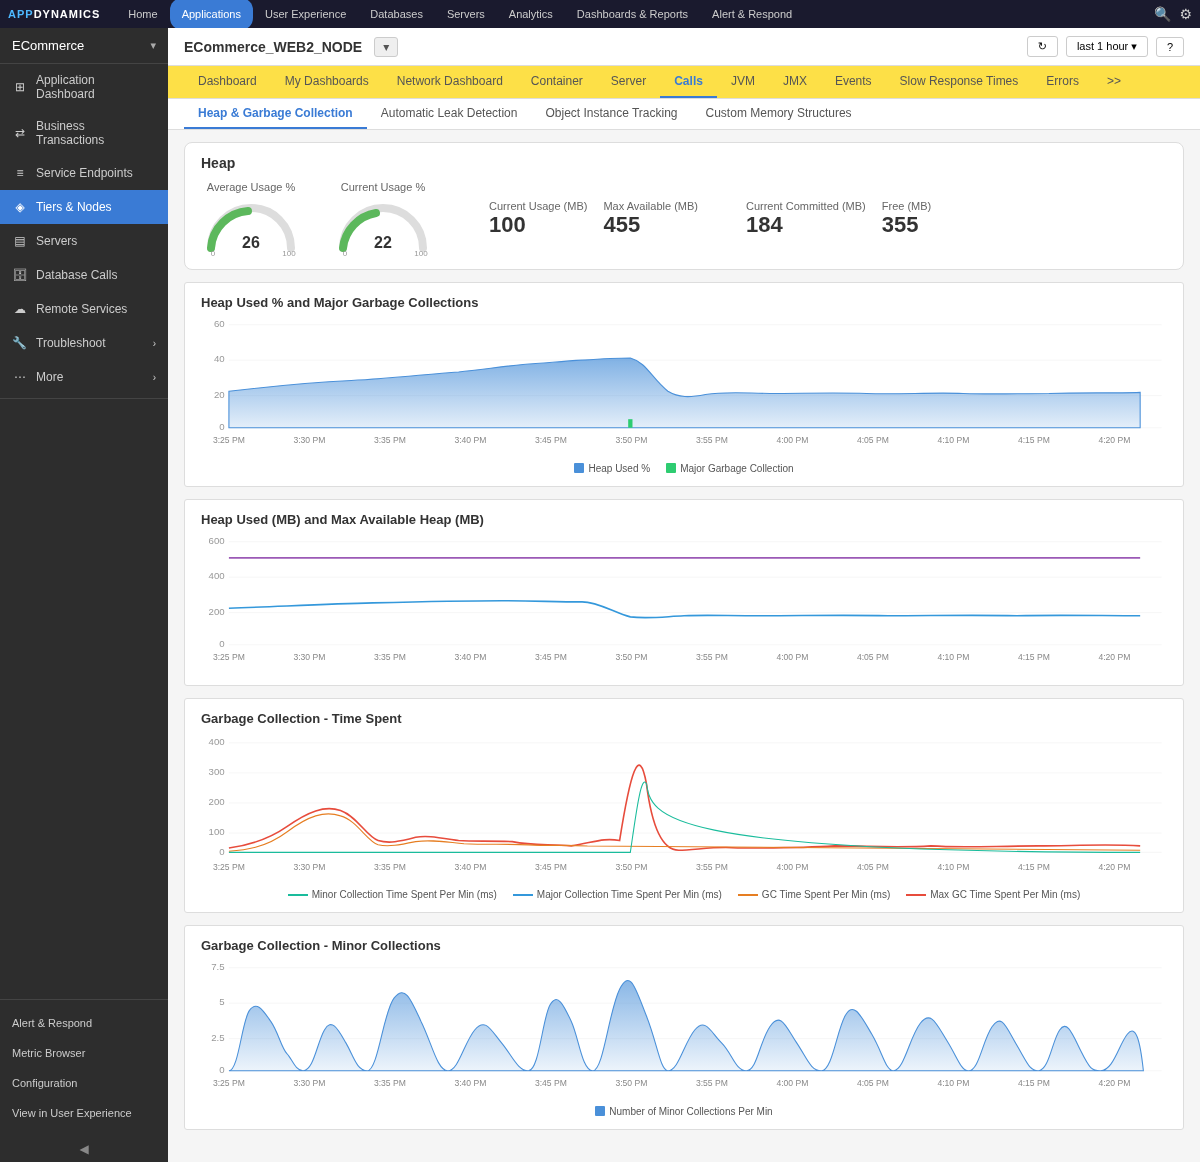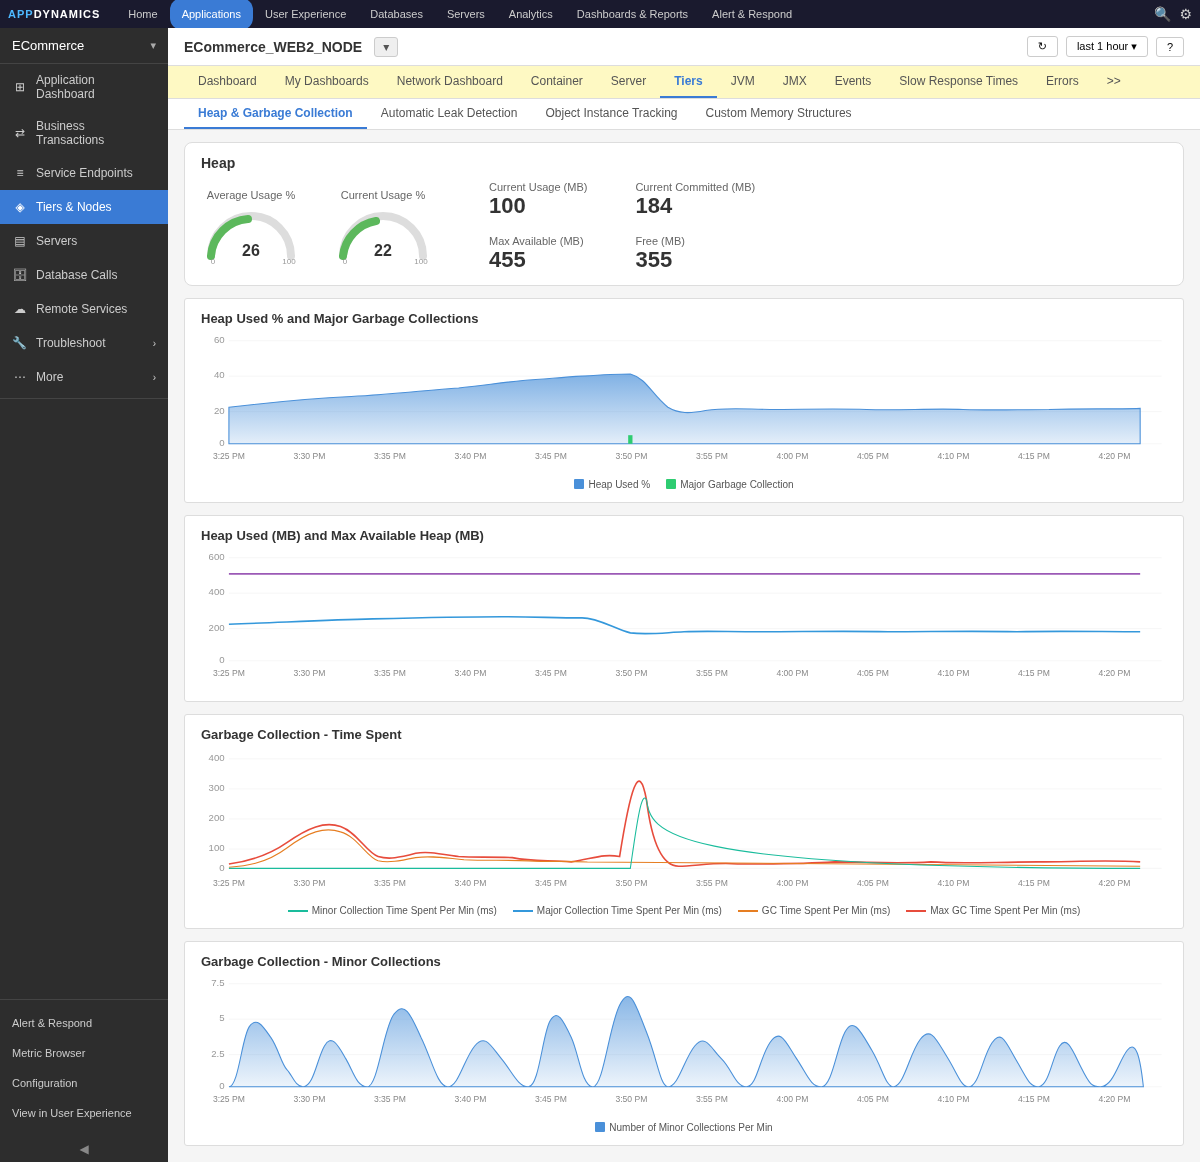--- a/index.html
+++ b/index.html
@@ -36,21 +36,21 @@
     .content-area { flex: 1; display: flex; flex-direction: column; overflow: hidden; background: #f5f5f5; }
 
     
     .content-topbar { background: #fff; border-bottom: 1px solid #ddd; padding: 0 16px; display: flex; align-items: center; height: 38px; flex-shrink: 0; gap: 12px; }
     .content-topbar-title { font-size: 14px; font-weight: bold; color: #333; }
     .content-topbar-dropdown { font-size: 12px; color: #555; border: 1px solid #ccc; padding: 2px 8px; border-radius: 3px; cursor: pointer; }
     .topbar-actions { margin-left: auto; display: flex; align-items: center; gap: 8px; }
     .topbar-btn { border: 1px solid #ccc; background: #fff; padding: 3px 10px; font-size: 11px; border-radius: 3px; cursor: pointer; }
 
     
-    .tab-bar { background: #fef9c3; border-bottom: 1px solid #ddd; display: flex; padding: 0 16px; flex-shrink: 0; }
+    .tab-bar { background: #fde047; border-bottom: 1px solid #ddd; display: flex; padding: 0 16px; flex-shrink: 0; }
     .tab-item { padding: 8px 14px; font-size: 12px; color: #555; cursor: pointer; border-bottom: 2px solid transparent; }
     .tab-item.active { color: #3a7bd5; border-bottom: 2px solid #3a7bd5; font-weight: bold; }
 
     
     .subtab-bar { background: #fff; border-bottom: 1px solid #ddd; display: flex; padding: 0 16px; flex-shrink: 0; }
     .subtab-item { padding: 7px 14px; font-size: 12px; color: #555; cursor: pointer; }
     .subtab-item.active { color: #3a7bd5; font-weight: bold; border-bottom: 2px solid #3a7bd5; }
 
     
     .page-content { flex: 1; overflow-y: auto; padding: 12px 16px; display: flex; flex-direction: column; gap: 12px; }
@@ -61,21 +61,21 @@
 
     .heap-summary { display: flex; align-items: center; gap: 24px; }
     .gauge-group { display: flex; gap: 32px; }
     .gauge-wrap { display: flex; flex-direction: column; align-items: center; }
     .gauge-label { font-size: 11px; color: #666; margin-bottom: 4px; }
 
     
     .gauge-svg { width: 100px; height: 60px; }
 
     .stats-group { display: flex; gap: 48px; margin-left: 32px; }
-    .stat-pair { display: flex; flex-direction: column; gap: 16px; }
+    .stat-pair { display: flex; gap: 16px; }
     .stat-item { display: flex; flex-direction: column; }
     .stat-label { font-size: 11px; color: #666; }
     .stat-value { font-size: 22px; font-weight: bold; color: #333; }
 
     
     .chart-card { background: #fff; border: 1px solid #ddd; border-radius: 3px; padding: 12px 16px; }
     .chart-title { font-size: 13px; font-weight: bold; color: #333; margin-bottom: 4px; }
     .chart-svg { width: 100%; }
     .chart-legend { display: flex; align-items: center; gap: 16px; margin-top: 6px; justify-content: center; flex-wrap: wrap; }
     .legend-item { display: flex; align-items: center; gap: 4px; font-size: 10px; color: #555; }
@@ -181,21 +181,21 @@
         <button class="topbar-btn">?</button>
       </div>
     </div>
 
     <div class="tab-bar">
       <div class="tab-item">Dashboard</div>
       <div class="tab-item">My Dashboards</div>
       <div class="tab-item">Network Dashboard</div>
       <div class="tab-item">Container</div>
       <div class="tab-item">Server</div>
-      <div class="tab-item active">Tiers</div>
+      <div class="tab-item active">Calls</div>
       <div class="tab-item">JVM</div>
       <div class="tab-item">JMX</div>
       <div class="tab-item">Events</div>
       <div class="tab-item">Slow Response Times</div>
       <div class="tab-item">Errors</div>
       <div class="tab-item">&gt;&gt;</div>
     </div>
 
     <div class="subtab-bar">
       <div class="subtab-item active">Heap &amp; Garbage Collection</div>

